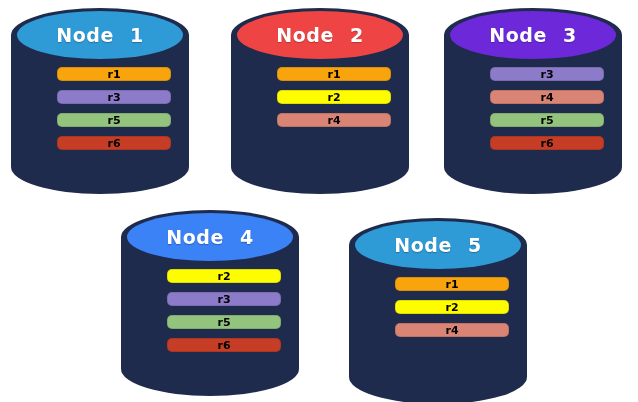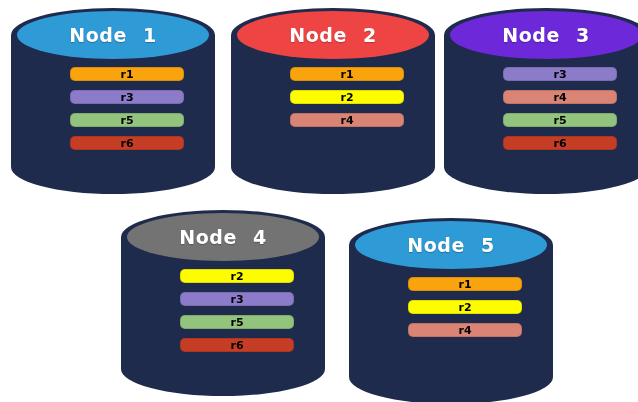--- a/index.html
+++ b/index.html
@@ -10,21 +10,21 @@
   }
   .canvas {
     position: relative;
     width: 638px;
     height: 402px;
     background: #ffffff;
     overflow: hidden;
   }
   .cylinder {
     position: absolute;
-    width: 204px;
+    width: 178px;
     height: 186px;
   }
   
   .c0 { left: 11px;  top: 8px;   }
   .c1 { left: 231px; top: 8px;   }
   .c2 { left: 444px; top: 8px;   }
   .c3 { left: 121px; top: 210px; }
   .c4 { left: 349px; top: 218px; }
 
   .cyl-body {
@@ -112,21 +112,21 @@
     <div class="bars">
         <div class="bar" style="background: rgb(140, 123, 200); color: rgb(0, 0, 0);">r3</div>
         <div class="bar" style="background: rgb(217, 132, 116); color: rgb(0, 0, 0);">r4</div>
         <div class="bar" style="background: rgb(147, 196, 125); color: rgb(0, 0, 0);">r5</div>
         <div class="bar" style="background: rgb(198, 61, 38); color: rgb(0, 0, 0);">r6</div>
       </div>
   </div>
 
   <div class="cylinder c3">
     <div class="cyl-body" style="background: rgb(31, 43, 77);"></div>
-    <div class="cyl-top" style="background: #737373;">
+    <div class="cyl-top" style="background: #3b82f6;">
       <span class="cyl-title" style="color: rgb(255, 255, 255);">Node 4</span>
     </div>
     <div class="bars">
         <div class="bar" style="background: rgb(253, 253, 0); color: rgb(0, 0, 0);">r2</div>
         <div class="bar" style="background: rgb(140, 123, 200); color: rgb(0, 0, 0);">r3</div>
         <div class="bar" style="background: rgb(147, 196, 125); color: rgb(0, 0, 0);">r5</div>
         <div class="bar" style="background: rgb(198, 61, 38); color: rgb(0, 0, 0);">r6</div>
       </div>
   </div>
 

